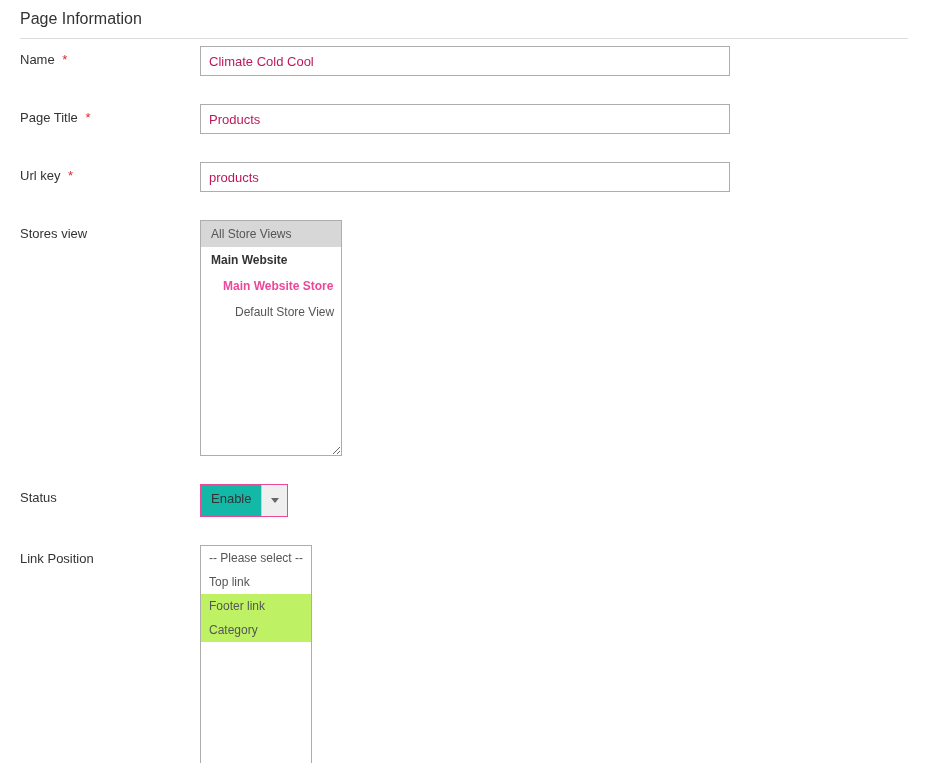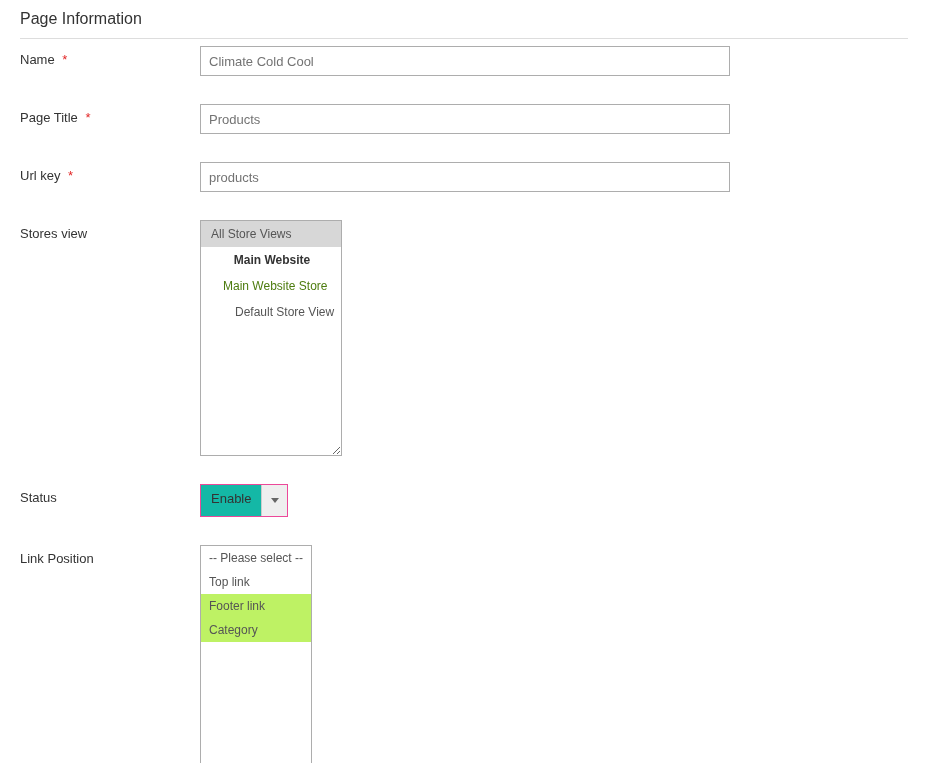--- a/index.html
+++ b/index.html
@@ -38,42 +38,42 @@
 }
 .form-row .field-col { flex: 0 0 auto; }
 
 input[type="text"].wide {
   width: 530px;
   height: 30px;
   padding: 0 8px;
   font-size: 13px;
   border: 1px solid #adadad;
   background: #fff;
-  color: #737373;
+  color: #be185d;
 }
 
 
 .stores-box {
   width: 142px;
   height: 236px;
   border: 1px solid #adadad;
   background: #fff;
   overflow: auto;
   resize: both;
   font-size: 12px;
 }
 .stores-box .opt {
   padding: 6px 8px;
   cursor: pointer;
   white-space: nowrap;
   color: #555;
 }
 .stores-box .opt.level0 { padding-left: 10px; }
-.stores-box .opt.level1 { padding-left: 10px; font-weight: bold; color: #333; text-align: center; }
-.stores-box .opt.level2 { padding-left: 22px; font-weight: normal; color: #4d7c0f; }
+.stores-box .opt.level1 { padding-left: 10px; font-weight: bold; color: #333; }
+.stores-box .opt.level2 { padding-left: 22px; font-weight: bold; color: #ec4899; }
 .stores-box .opt.level3 { padding-left: 34px; color: #555; text-align: center; }
 .stores-box .opt.selected { background: #d7d7d7; }
 
 
 .select-wrap {
   display: inline-flex;
   border: 1px solid #ec4899;
   height: 33px;
   background: #14b8a6;
 }

